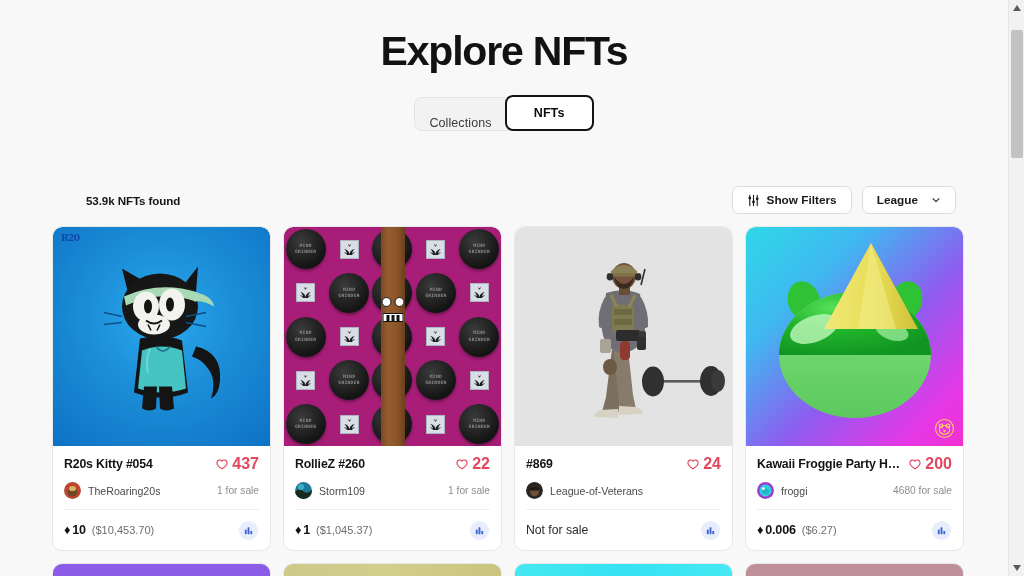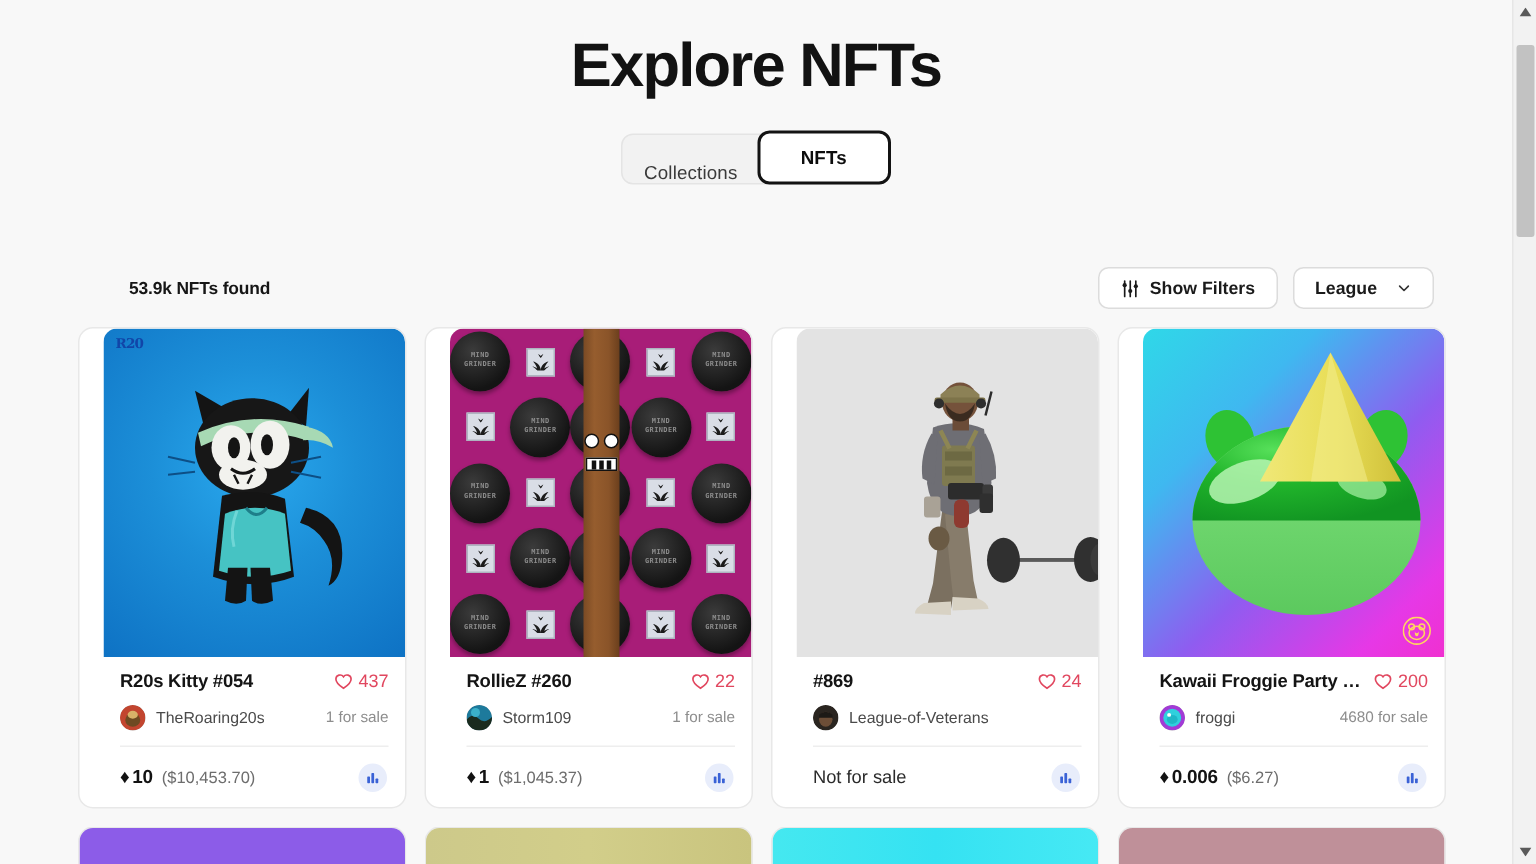--- a/index.html
+++ b/index.html
@@ -22,21 +22,21 @@
     overflow:hidden;
   }
 
   
   .page-title {
     text-align:center;
     font-size:41px;
     font-weight:bold;
     letter-spacing:-1.2px;
     color:#121212;
-    padding-top:20px;
+    padding-top:28px;
     line-height:1.15;
   }
 
   .tab-group {
     display:flex;
     justify-content:center;
     margin-top:22px;
   }
   .tabs {
     display:flex;
@@ -108,21 +108,20 @@
     gap:12px;
     padding:0 52px;
     margin-top:11px;
   }
   .card {
     background:#ffffff;
     border:1px solid #e8e8e8;
     border-radius:10px;
     overflow:hidden;
     cursor:pointer;
-    padding-left:16px;
   }
   .card-media {
     position:relative;
     width:100%;
     height:219px;
     overflow:hidden;
     border-top-left-radius:9px;
     border-top-right-radius:9px;
   }
   .card-body { padding:9px 11px 0 11px; }
@@ -135,22 +134,23 @@
     font-weight:600;
     color:#141414;
     white-space:nowrap;
     overflow:hidden;
     text-overflow:ellipsis;
     letter-spacing:-.15px;
   }
   .likes {
     display:flex; align-items:center; gap:4px;
     color:#e1475f;
-    font-size:12px;
+    font-size:16px;
     flex:none;
+    font-weight:bold;
   }
   .likes svg { display:block; }
 
   .row2 {
     display:flex; align-items:center; justify-content:space-between;
     margin-top:9px;
     padding-bottom:10px;
     border-bottom:1px solid #eeeeee;
   }
   .owner { display:flex; align-items:center; gap:7px; min-width:0; }

